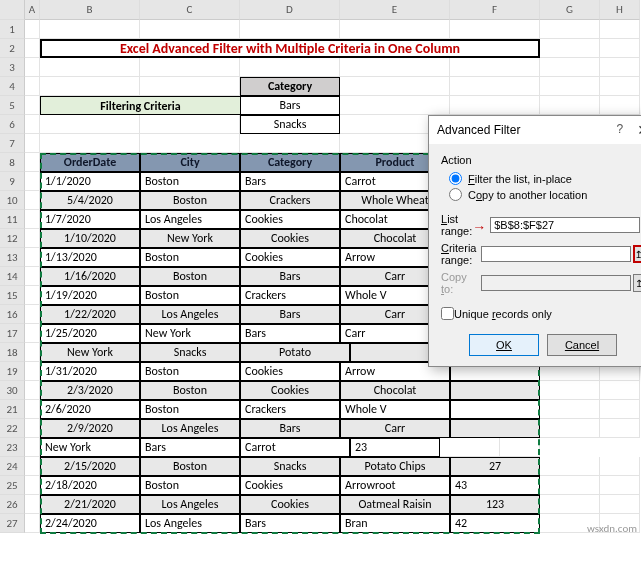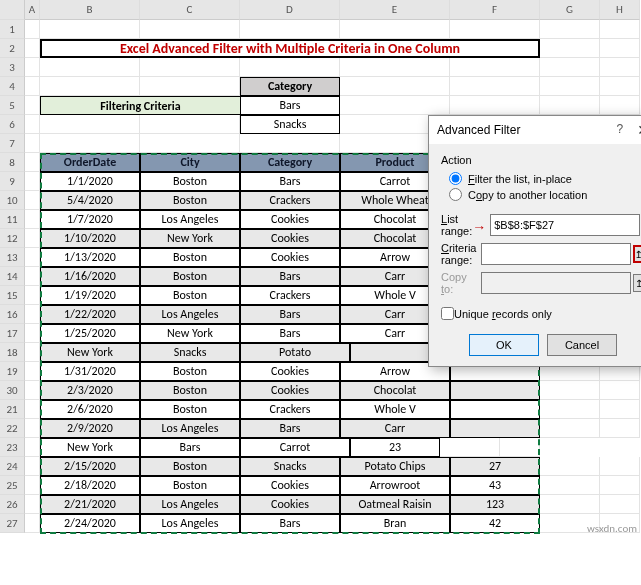--- a/index.html
+++ b/index.html
@@ -23,47 +23,47 @@
 .grid { position: absolute; left: 25px; top: 20px; }
 .row { display: flex; height: 19px; }
 .cell { border-right: 1px solid #e3e3e3; border-bottom: 1px solid #e3e3e3; height: 19px; line-height: 17px; padding: 0 4px; overflow: hidden; white-space: nowrap; font-size: 12px; background: #fff; }
 .title-merge { display: flex; align-items: center; justify-content: center; width: 500px; height: 19px; border: 2px solid #000; font-weight: bold; font-size: 14px; color: #c00000; background: #fff; }
 
 .crit-hdr { background: #d0cece; font-weight: bold; text-align: center; border: 1px solid #000; }
 .crit-lbl-merge { display: flex; align-items: center; justify-content: center; width: 200px; height: 19px; background: #e2efda; font-weight: bold; border-top: 1px solid #000; border-left: 1px solid #000; border-bottom: 1px solid #000; }
 .crit-val { text-align: center; border: 1px solid #000; background: #fff; }
 
 .tbl-hdr { background: #8497b0; color: #0f172a; font-weight: bold; text-align: center; border: 1px solid #000; }
-.tbl-cell { text-align: center; border: 1px solid #000; background: #fff; }
+.tbl-cell { border: 1px solid #000; background: #fff; }
 .tbl-cell-alt { text-align: center; border: 1px solid #000; background: #e8e8e8; }
 
 .marquee { position: absolute; border: 2px dashed #107c41; pointer-events: none; }
 
 .dialog { position: absolute; left: 428px; top: 115px; width: 230px; background: #f0f0f0; border: 1px solid #888; box-shadow: 3px 3px 12px rgba(0,0,0,0.3); font-family: 'Segoe UI', Arial, sans-serif; font-size: 11px; }
 .dlg-title { display: flex; justify-content: space-between; align-items: center; padding: 6px 8px; background: #fff; }
 .dlg-title-text { font-size: 12px; }
 .dlg-title-icons { display: flex; gap: 14px; }
 .dlg-q { font-size: 12px; color: #555; cursor: pointer; }
 .dlg-x { font-size: 14px; color: #333; cursor: pointer; font-weight: normal; }
 .dlg-body { padding: 10px 12px; }
 .dlg-section-lbl { margin-bottom: 6px; }
 .dlg-radio { display: flex; align-items: center; margin: 3px 0 3px 8px; gap: 6px; }
 .dlg-radio input { margin: 0; }
 .dlg-radio span u { text-decoration: underline; }
 .dlg-fields { margin-top: 12px; }
 .dlg-field { display: flex; align-items: center; margin: 5px 0; }
 .dlg-field-lbl { width: 76px; }
 .dlg-field-lbl u { text-decoration: underline; }
-.dlg-field-inp { flex: 1; height: 22px; border: 1px solid #7a7a7a; padding: 0 3px; font-size: 11px; background: #fff; }
+.dlg-field-inp { flex: 1; height: 16px; border: 1px solid #7a7a7a; padding: 0 3px; font-size: 11px; background: #fff; }
 .dlg-field-inp:disabled { background: #f0f0f0; color: #999; }
 .dlg-field-btn { width: 20px; height: 18px; border: 1px solid #7a7a7a; margin-left: 2px; background: #e1e1e1; display: flex; align-items: center; justify-content: center; font-size: 10px; cursor: pointer; }
 .dlg-field-btn.hl { border: 2px solid #c00000; }
 .dlg-check { display: flex; align-items: flex-end; margin-top: 12px; }
 .dlg-buttons { display: flex; justify-content: center; gap: 8px; margin-top: 14px; }
-.dlg-btn { width: 70px; height: 22px; border: 1px solid #7a7a7a; background: #e1e1e1; font-size: 11px; cursor: pointer; }
+.dlg-btn { width: 70px; height: 22px; border: 1px solid #7a7a7a; background: #e1e1e1; font-size: 11px; cursor: pointer; text-decoration: underline; }
 .dlg-btn.primary { border: 1px solid #0078d4; background: #e5f1fb; }
 
 .red-arrow { position: absolute; color: #c00000; font-size: 14px; font-weight: bold; }
 
 .watermark { position: absolute; right: 4px; bottom: 50px; font-size: 11px; color: #999; }
 </style>
 </head>
 <body>
 
 <div class="rowhdrs">

